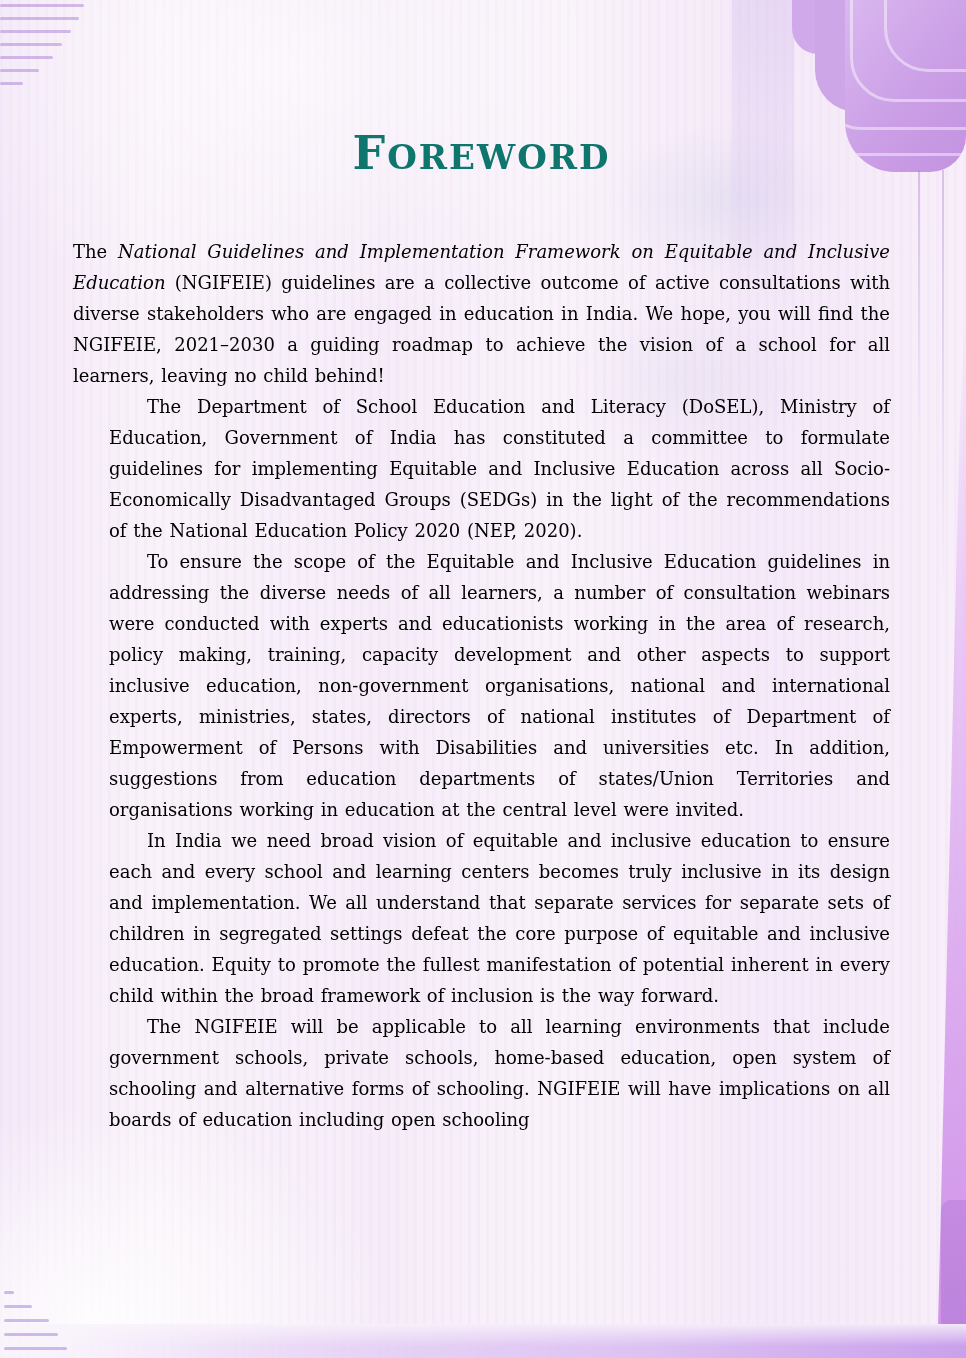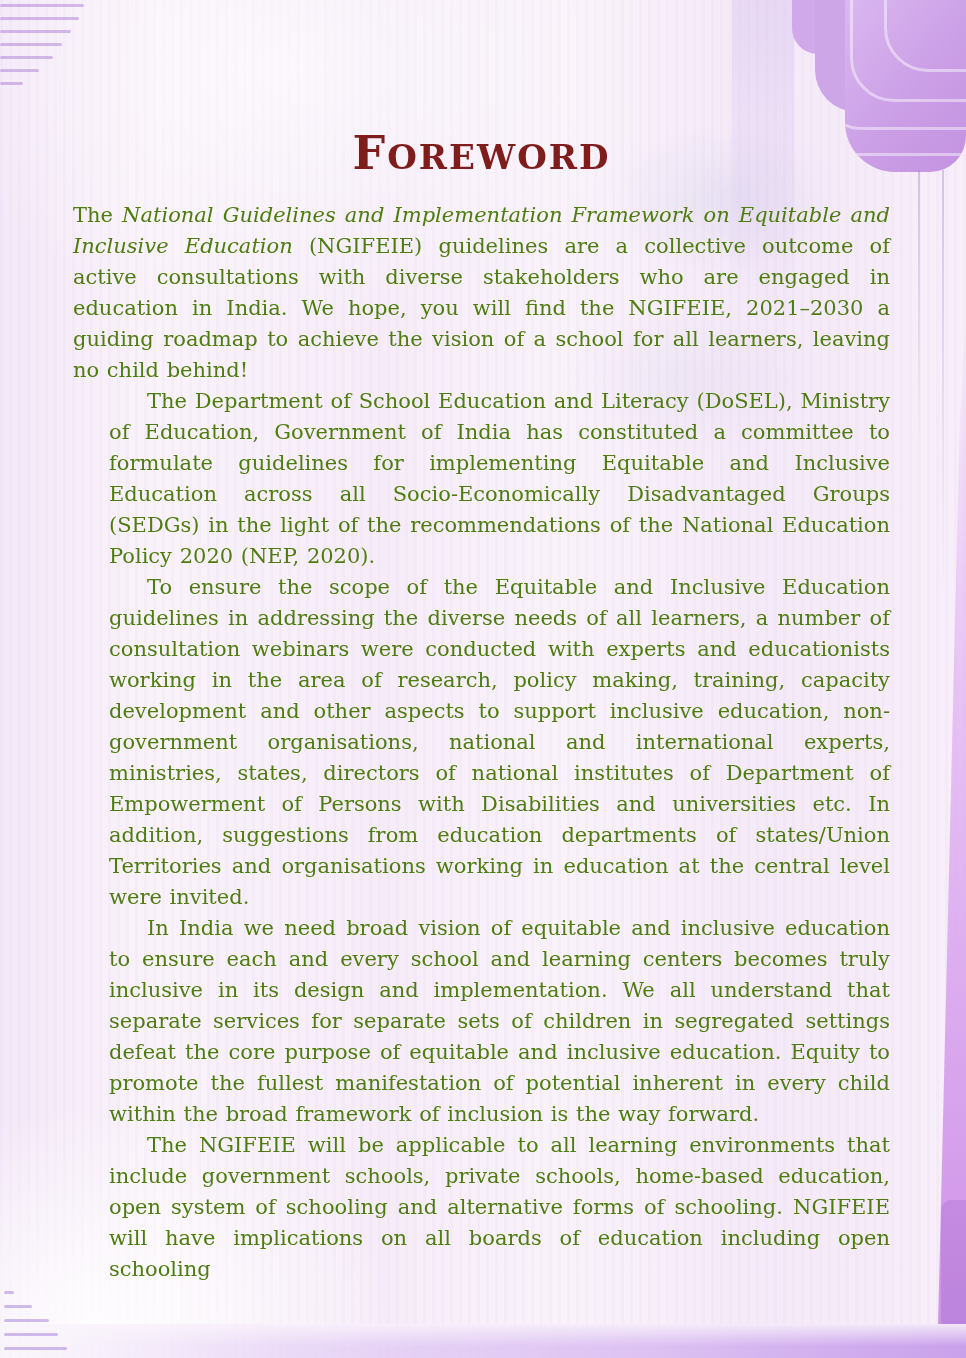--- a/index.html
+++ b/index.html
@@ -109,32 +109,32 @@
   .smudge.s1 { left:610px; top:125px; width:230px; height:150px;
     background:radial-gradient(closest-side, rgba(163,173,214,0.16), rgba(163,173,214,0)); }
   .smudge.s2 { left:560px; top:300px; width:260px; height:160px;
     background:radial-gradient(closest-side, rgba(170,160,210,0.10), rgba(170,160,210,0)); }
 
   
   .column {
     position:absolute; left:73px; top:0; width:817px; z-index:2;
   }
   h1.title {
-    margin-top:130px; margin-bottom:24px;
+    margin-top:130px; margin-bottom:60px;
     text-align:center;
-    color:#7f1d1d;
+    color:#0f766e;
     font-weight:700;
     letter-spacing:2px;
     line-height:1;
   }
   .title-initial { font-size:46px; }
   .title-rest { font-size:34px; }
   .body-text {
-    font-size:21px; line-height:31px;
-    color:#4d7c0f;
+    font-size:18px; line-height:31px;
+    color:#000000;
     text-align:justify;
     word-spacing:1px;
   }
   .body-text p { text-indent:0; }
   .body-text p.indent { text-indent:38px;margin-left:36px; }
   .body-text em { font-style:italic; }
 </style>
 </head>
 <body>
 

